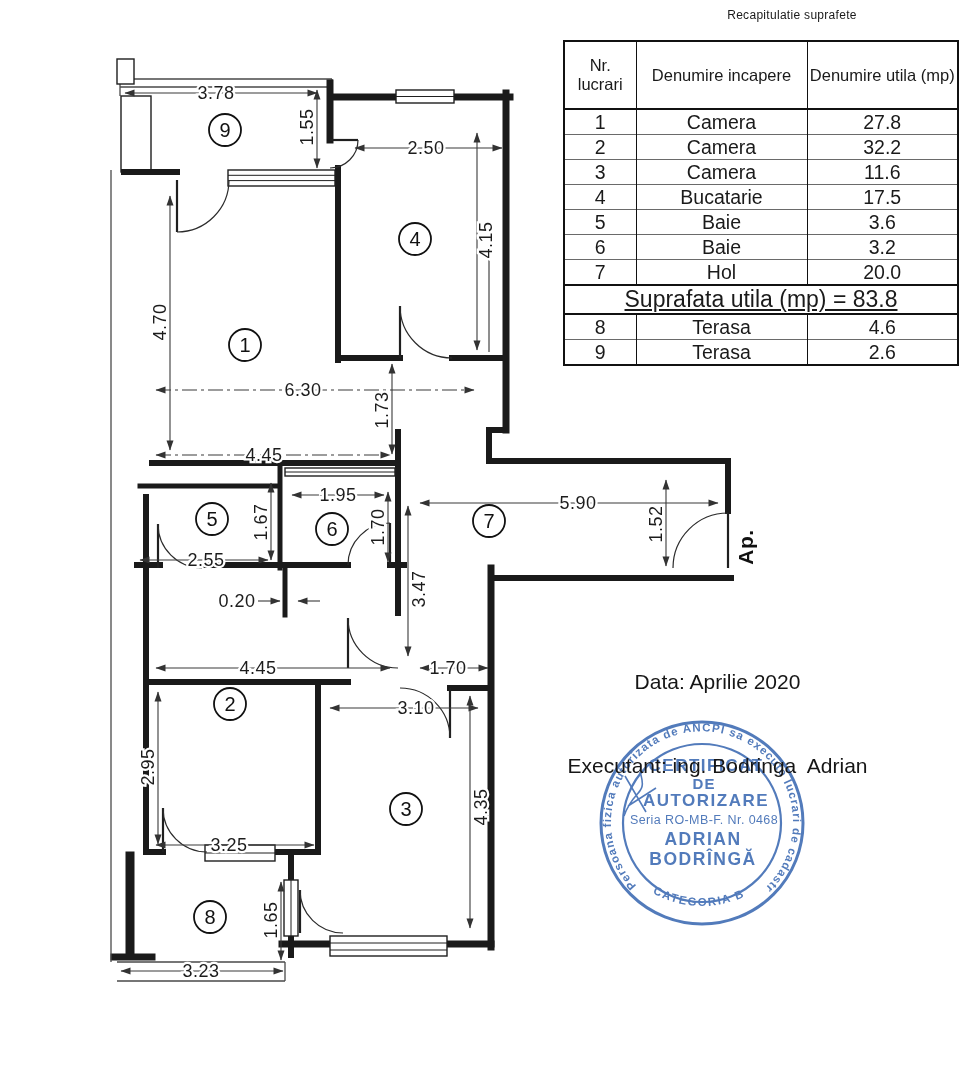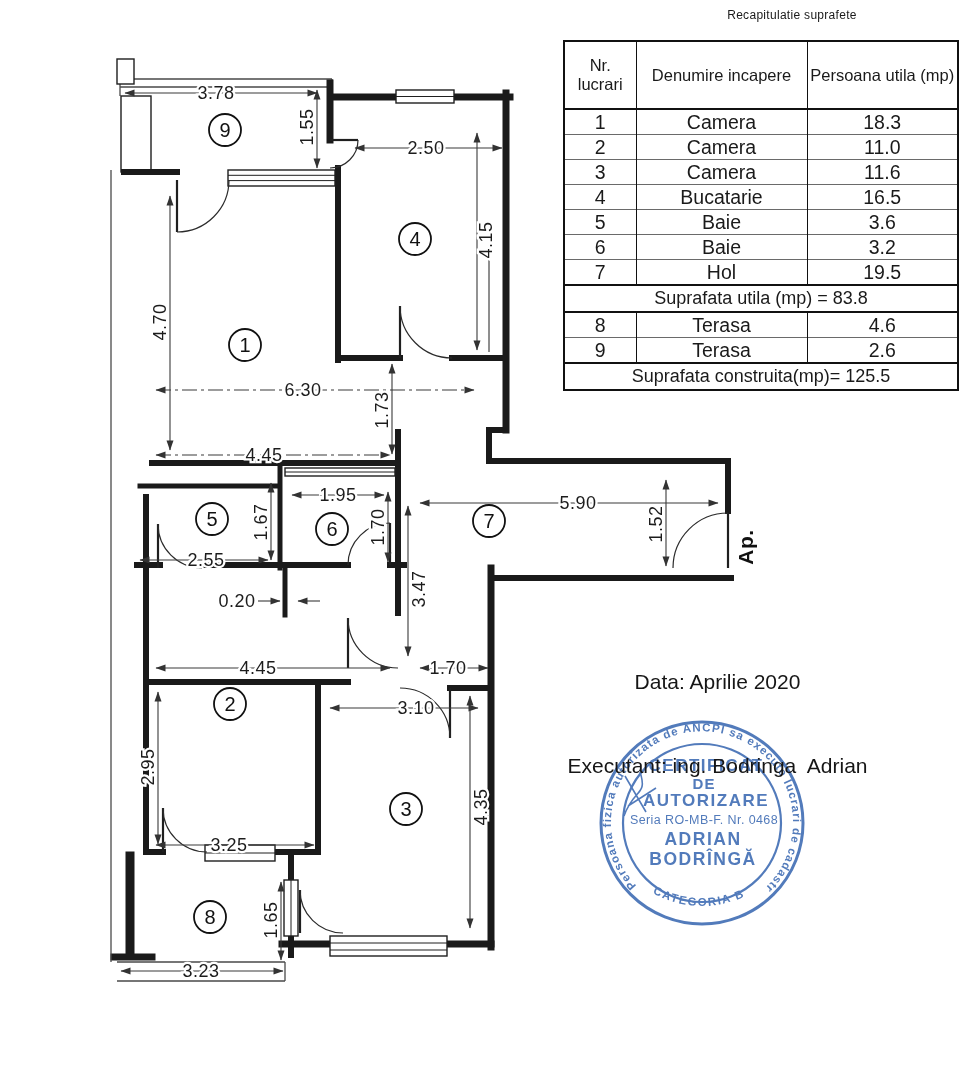--- a/index.html
+++ b/index.html
@@ -29,21 +29,21 @@
   .tbl-title{position:absolute;left:595px;top:8px;width:394px;text-align:center;
              font-size:12px;letter-spacing:.3px;}
   table.surf{position:absolute;left:563px;top:40px;width:394px;border-collapse:collapse;
              table-layout:fixed;border:2.2px solid #111;}
   table.surf th,table.surf td{border-left:1.6px solid #111;border-right:1.6px solid #111;
              border-top:1px solid #6a6a6a;text-align:center;padding:0;vertical-align:middle;
              overflow:hidden;}
   table.surf th{height:66px;font-size:16.5px;font-weight:normal;line-height:1.15;}
   table.surf td{height:24px;font-size:19.5px;}
   table.surf tr.sec td{border-top:2.2px solid #111;border-bottom:2.2px solid #111;
-             font-size:18px;height:25px;}
+             font-size:23px;height:25px;text-decoration:underline;}
   table.surf tbody tr:first-child td{border-top:2.2px solid #111;}
 
   
   .footer-note{position:absolute;left:545px;top:613px;width:345px;text-align:center;
                font-size:21px;line-height:1.32;white-space:pre-wrap;color:#161616;}
 
   
   .stampg{opacity:.88;}
   .stx{fill:#3b69b2;text-anchor:middle;}
   .st-big{font-size:17px;font-weight:bold;letter-spacing:1.5px;}
@@ -291,74 +291,71 @@
   <table class="surf">
     <colgroup>
         <col style="width:72px">
         <col style="width:171px">
         <col style="width:151px">
       </colgroup>
     <thead>
       <tr>
         <th>Nr. lucrari</th>
         <th>Denumire incapere</th>
-        <th>Persoana utila (mp)</th>
+        <th>Denumire utila (mp)</th>
       </tr>
     </thead>
     <tbody>
       <tr>
           <td>1</td>
           <td>Camera</td>
-          <td>18.3</td>
+          <td>27.8</td>
         </tr>
       <tr>
           <td>2</td>
           <td>Camera</td>
-          <td>11.0</td>
+          <td>32.2</td>
         </tr>
       <tr>
           <td>3</td>
           <td>Camera</td>
           <td>11.6</td>
         </tr>
       <tr>
           <td>4</td>
           <td>Bucatarie</td>
-          <td>16.5</td>
+          <td>17.5</td>
         </tr>
       <tr>
           <td>5</td>
           <td>Baie</td>
           <td>3.6</td>
         </tr>
       <tr>
           <td>6</td>
           <td>Baie</td>
           <td>3.2</td>
         </tr>
       <tr>
           <td>7</td>
           <td>Hol</td>
-          <td>19.5</td>
+          <td>20.0</td>
         </tr>
       <tr class="sec">
           <td colspan="3">Suprafata utila (mp) = 83.8</td>
         </tr>
       <tr>
           <td>8</td>
           <td>Terasa</td>
           <td>4.6</td>
         </tr>
       <tr>
           <td>9</td>
           <td>Terasa</td>
           <td>2.6</td>
-        </tr>
-      <tr class="sec">
-          <td colspan="3">Suprafata construita(mp)= 125.5</td>
         </tr>
     </tbody>
   </table>
 
   <div class="footer-note">
     <div>Data: Aprilie 2020</div>
     <div>Executant: ing. Bodringa  Adrian</div>
   </div>
 
 </div>

